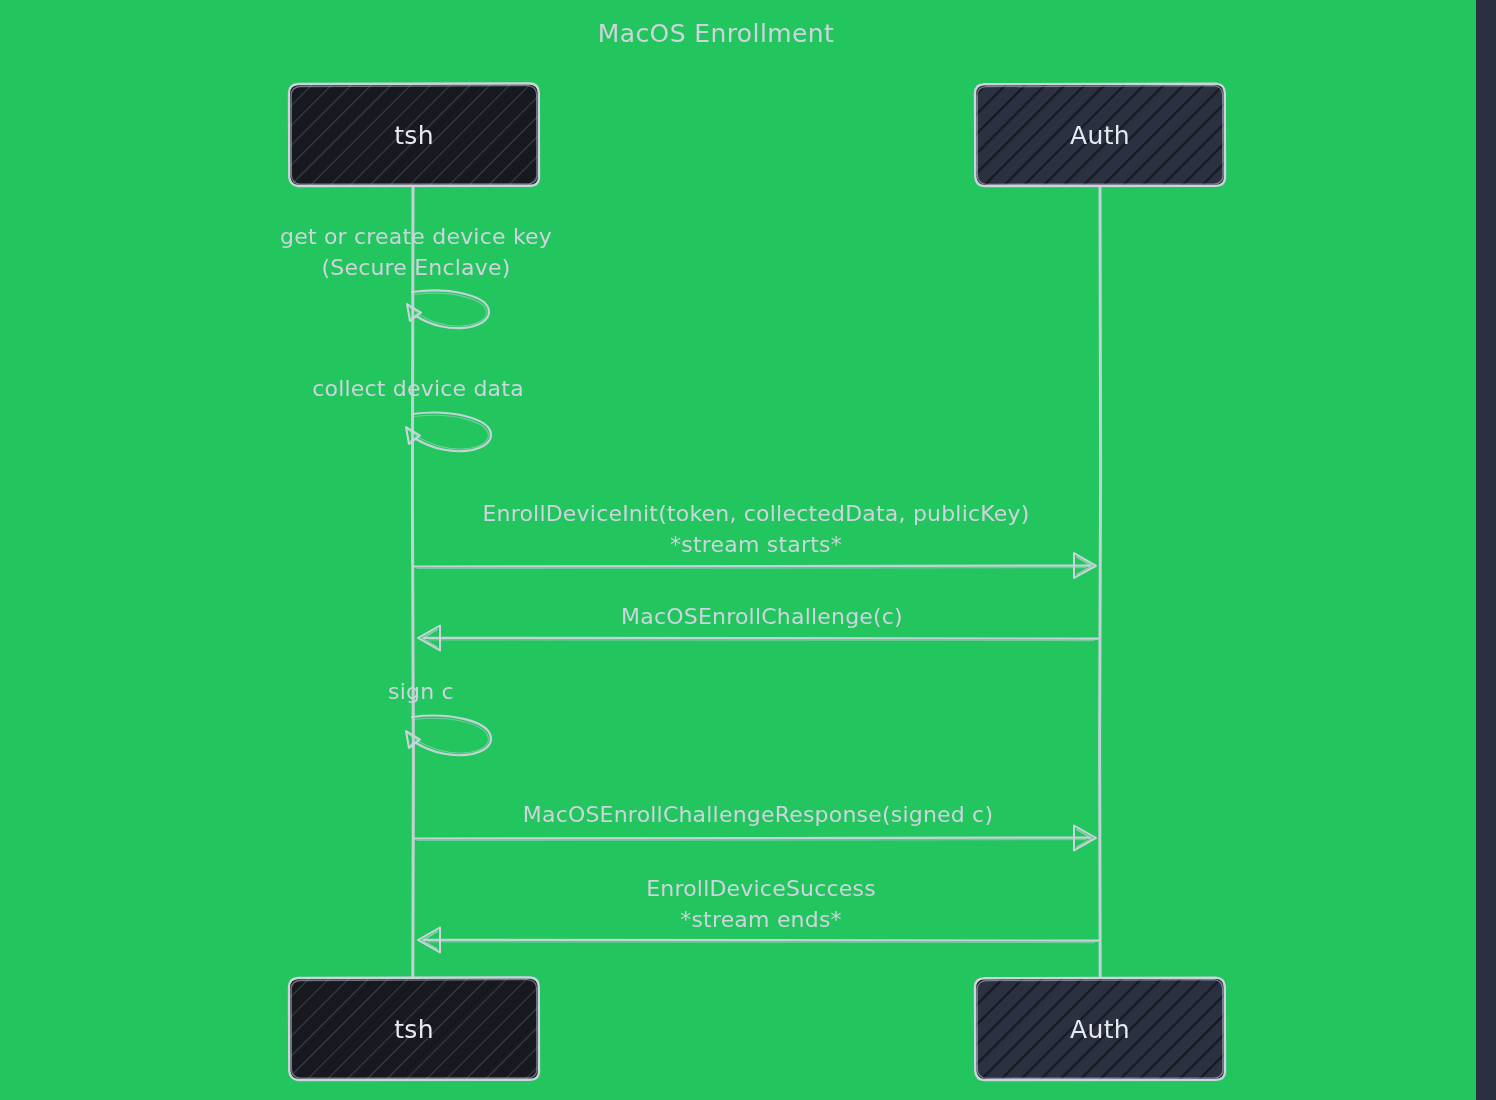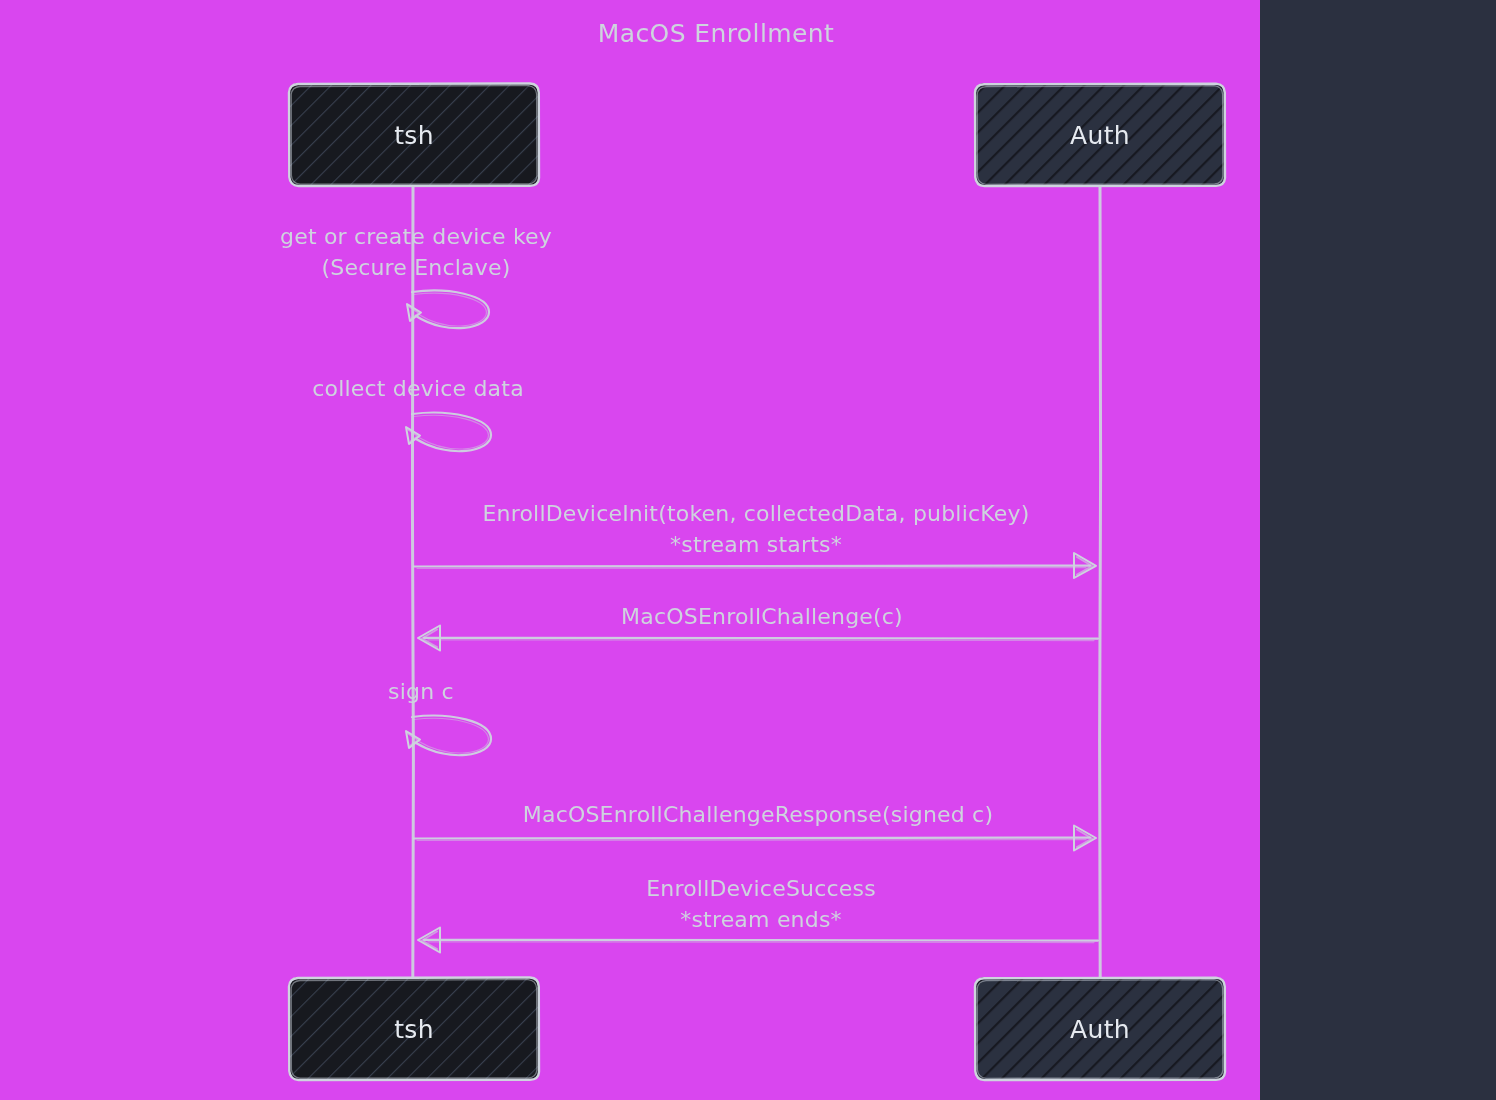--- a/index.html
+++ b/index.html
@@ -8,23 +8,23 @@
     background: #2b3040;
   }
   body {
     width: 1496px;
     height: 1100px;
     overflow: hidden;
     font-family: "DejaVu Sans", sans-serif;
   }
   #stage {
     position: relative;
-    width: 1260px;
+    width: 1476px;
     height: 1100px;
-    background: #d946ef;
+    background: #22c55e;
   }
   svg#diagram {
     position: absolute;
     left: 0;
     top: 0;
     width: 1496px;
     height: 1100px;
     display: block;
   }
   .dg-title {

